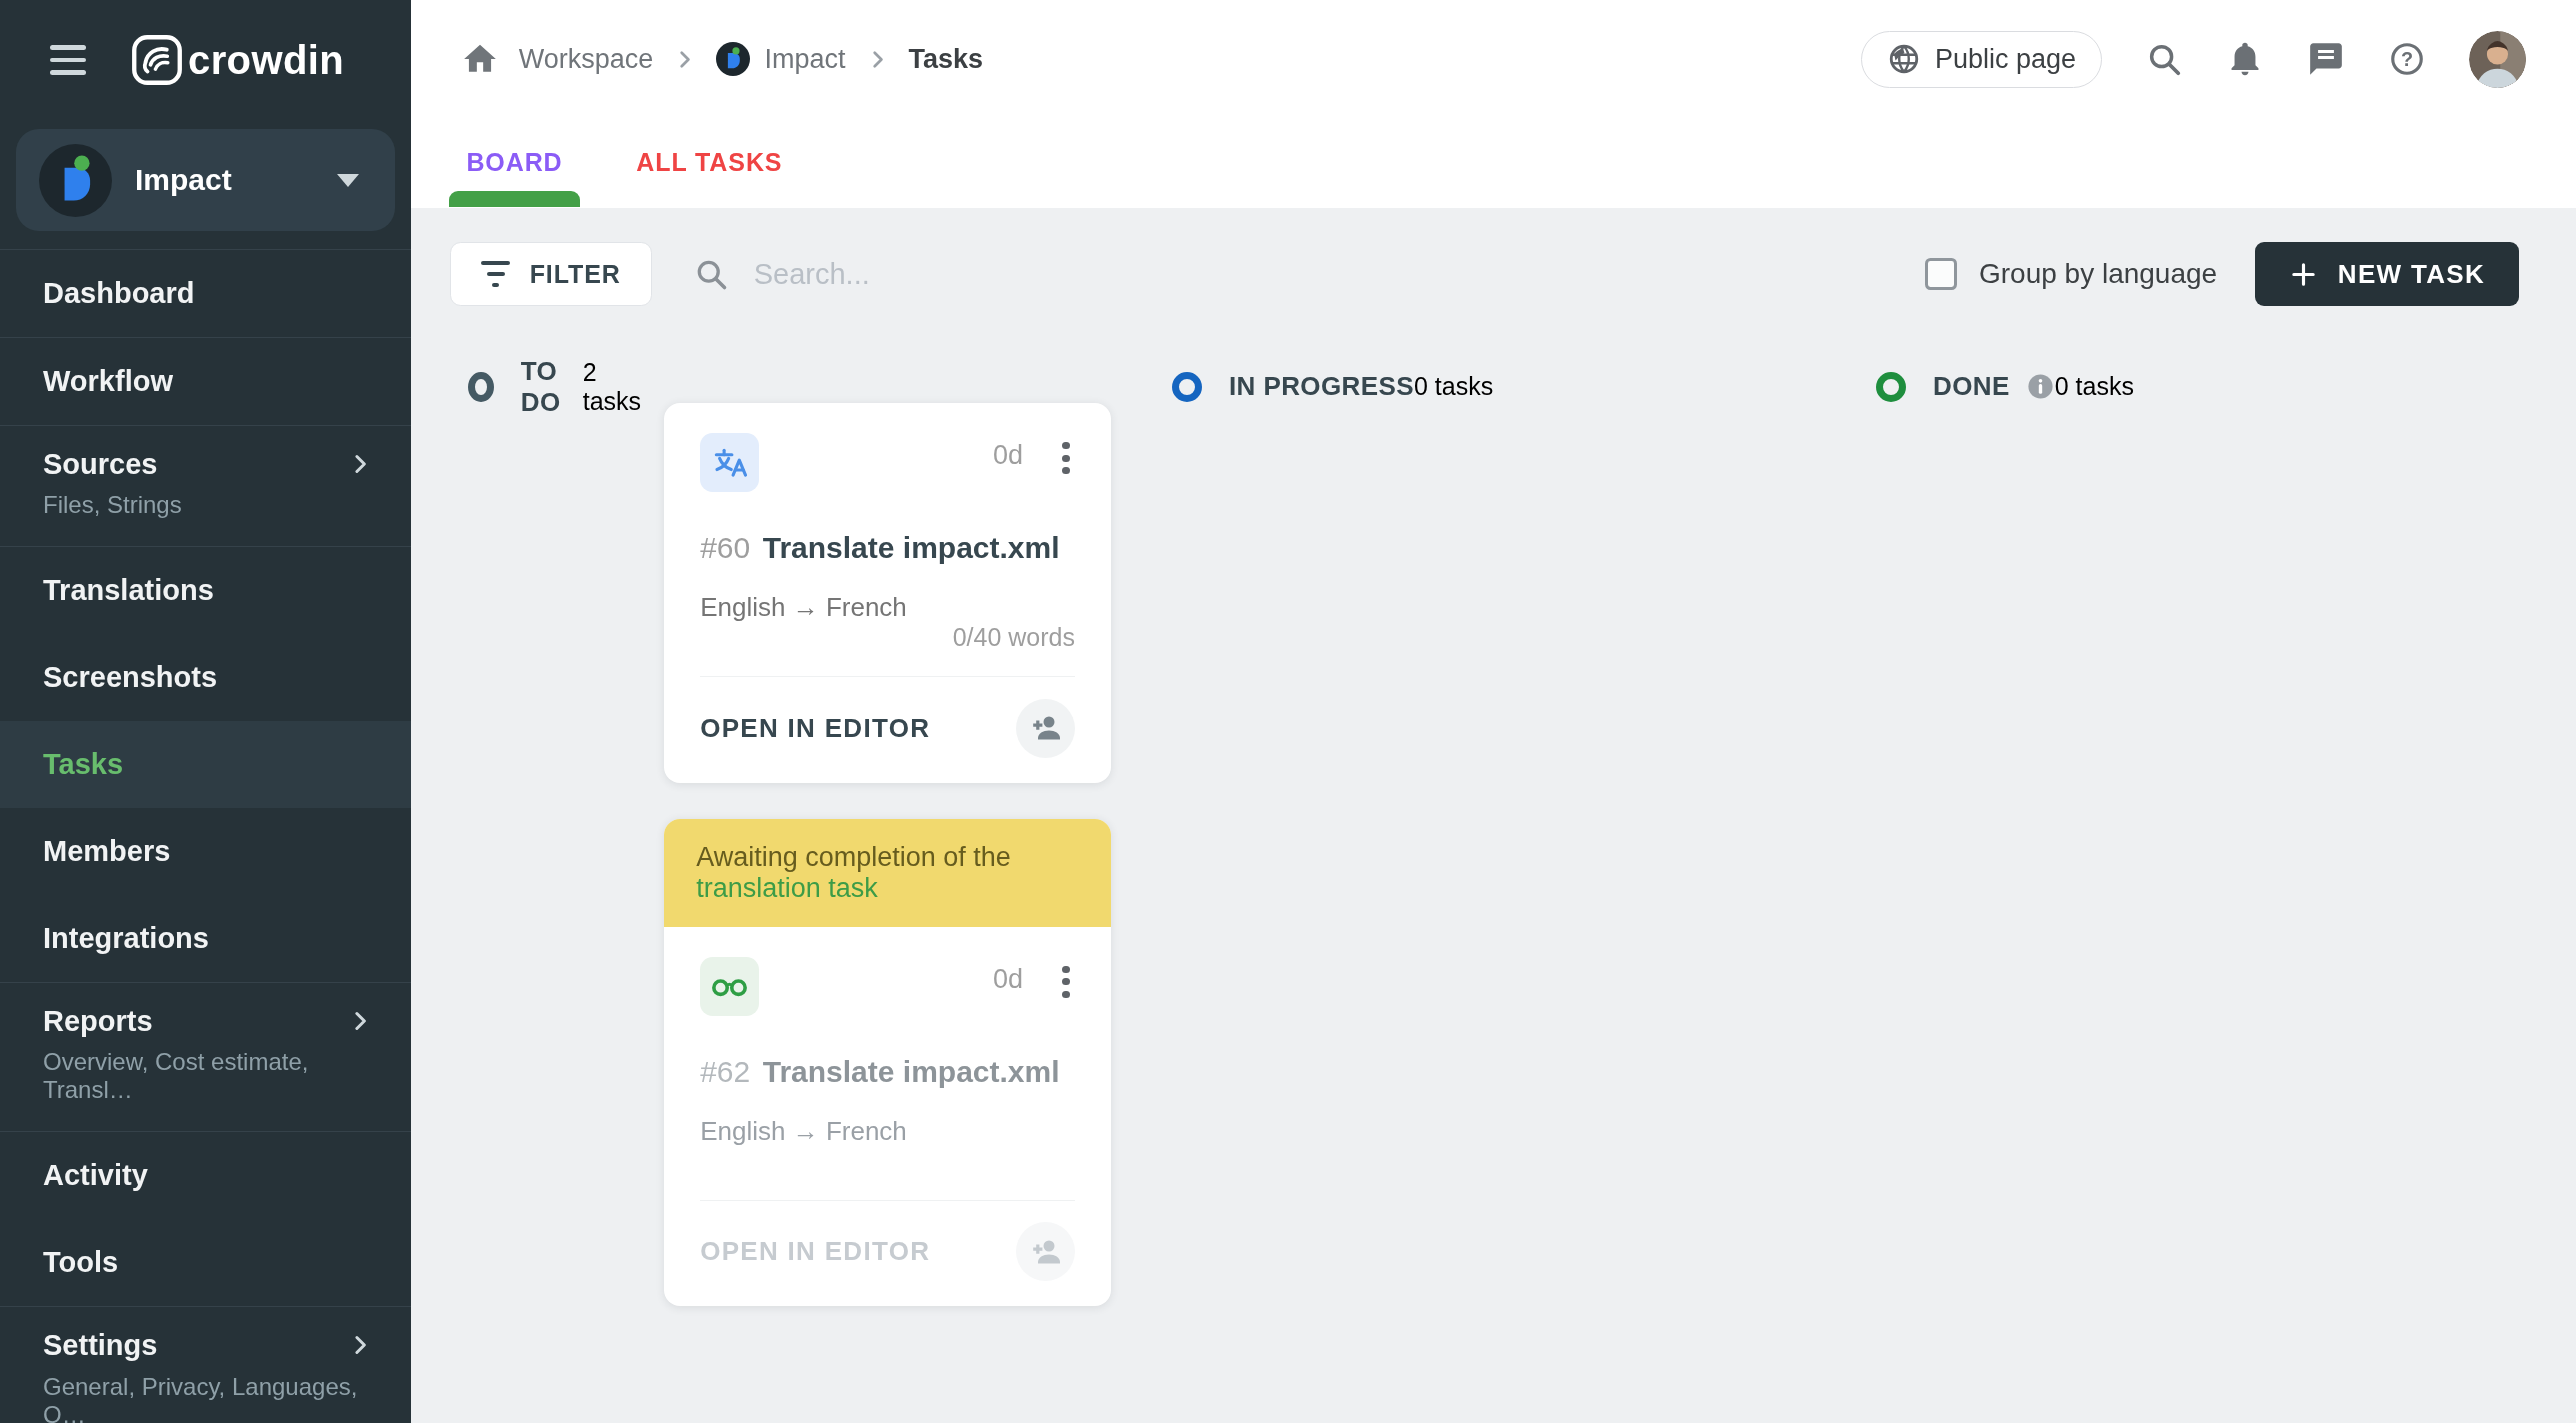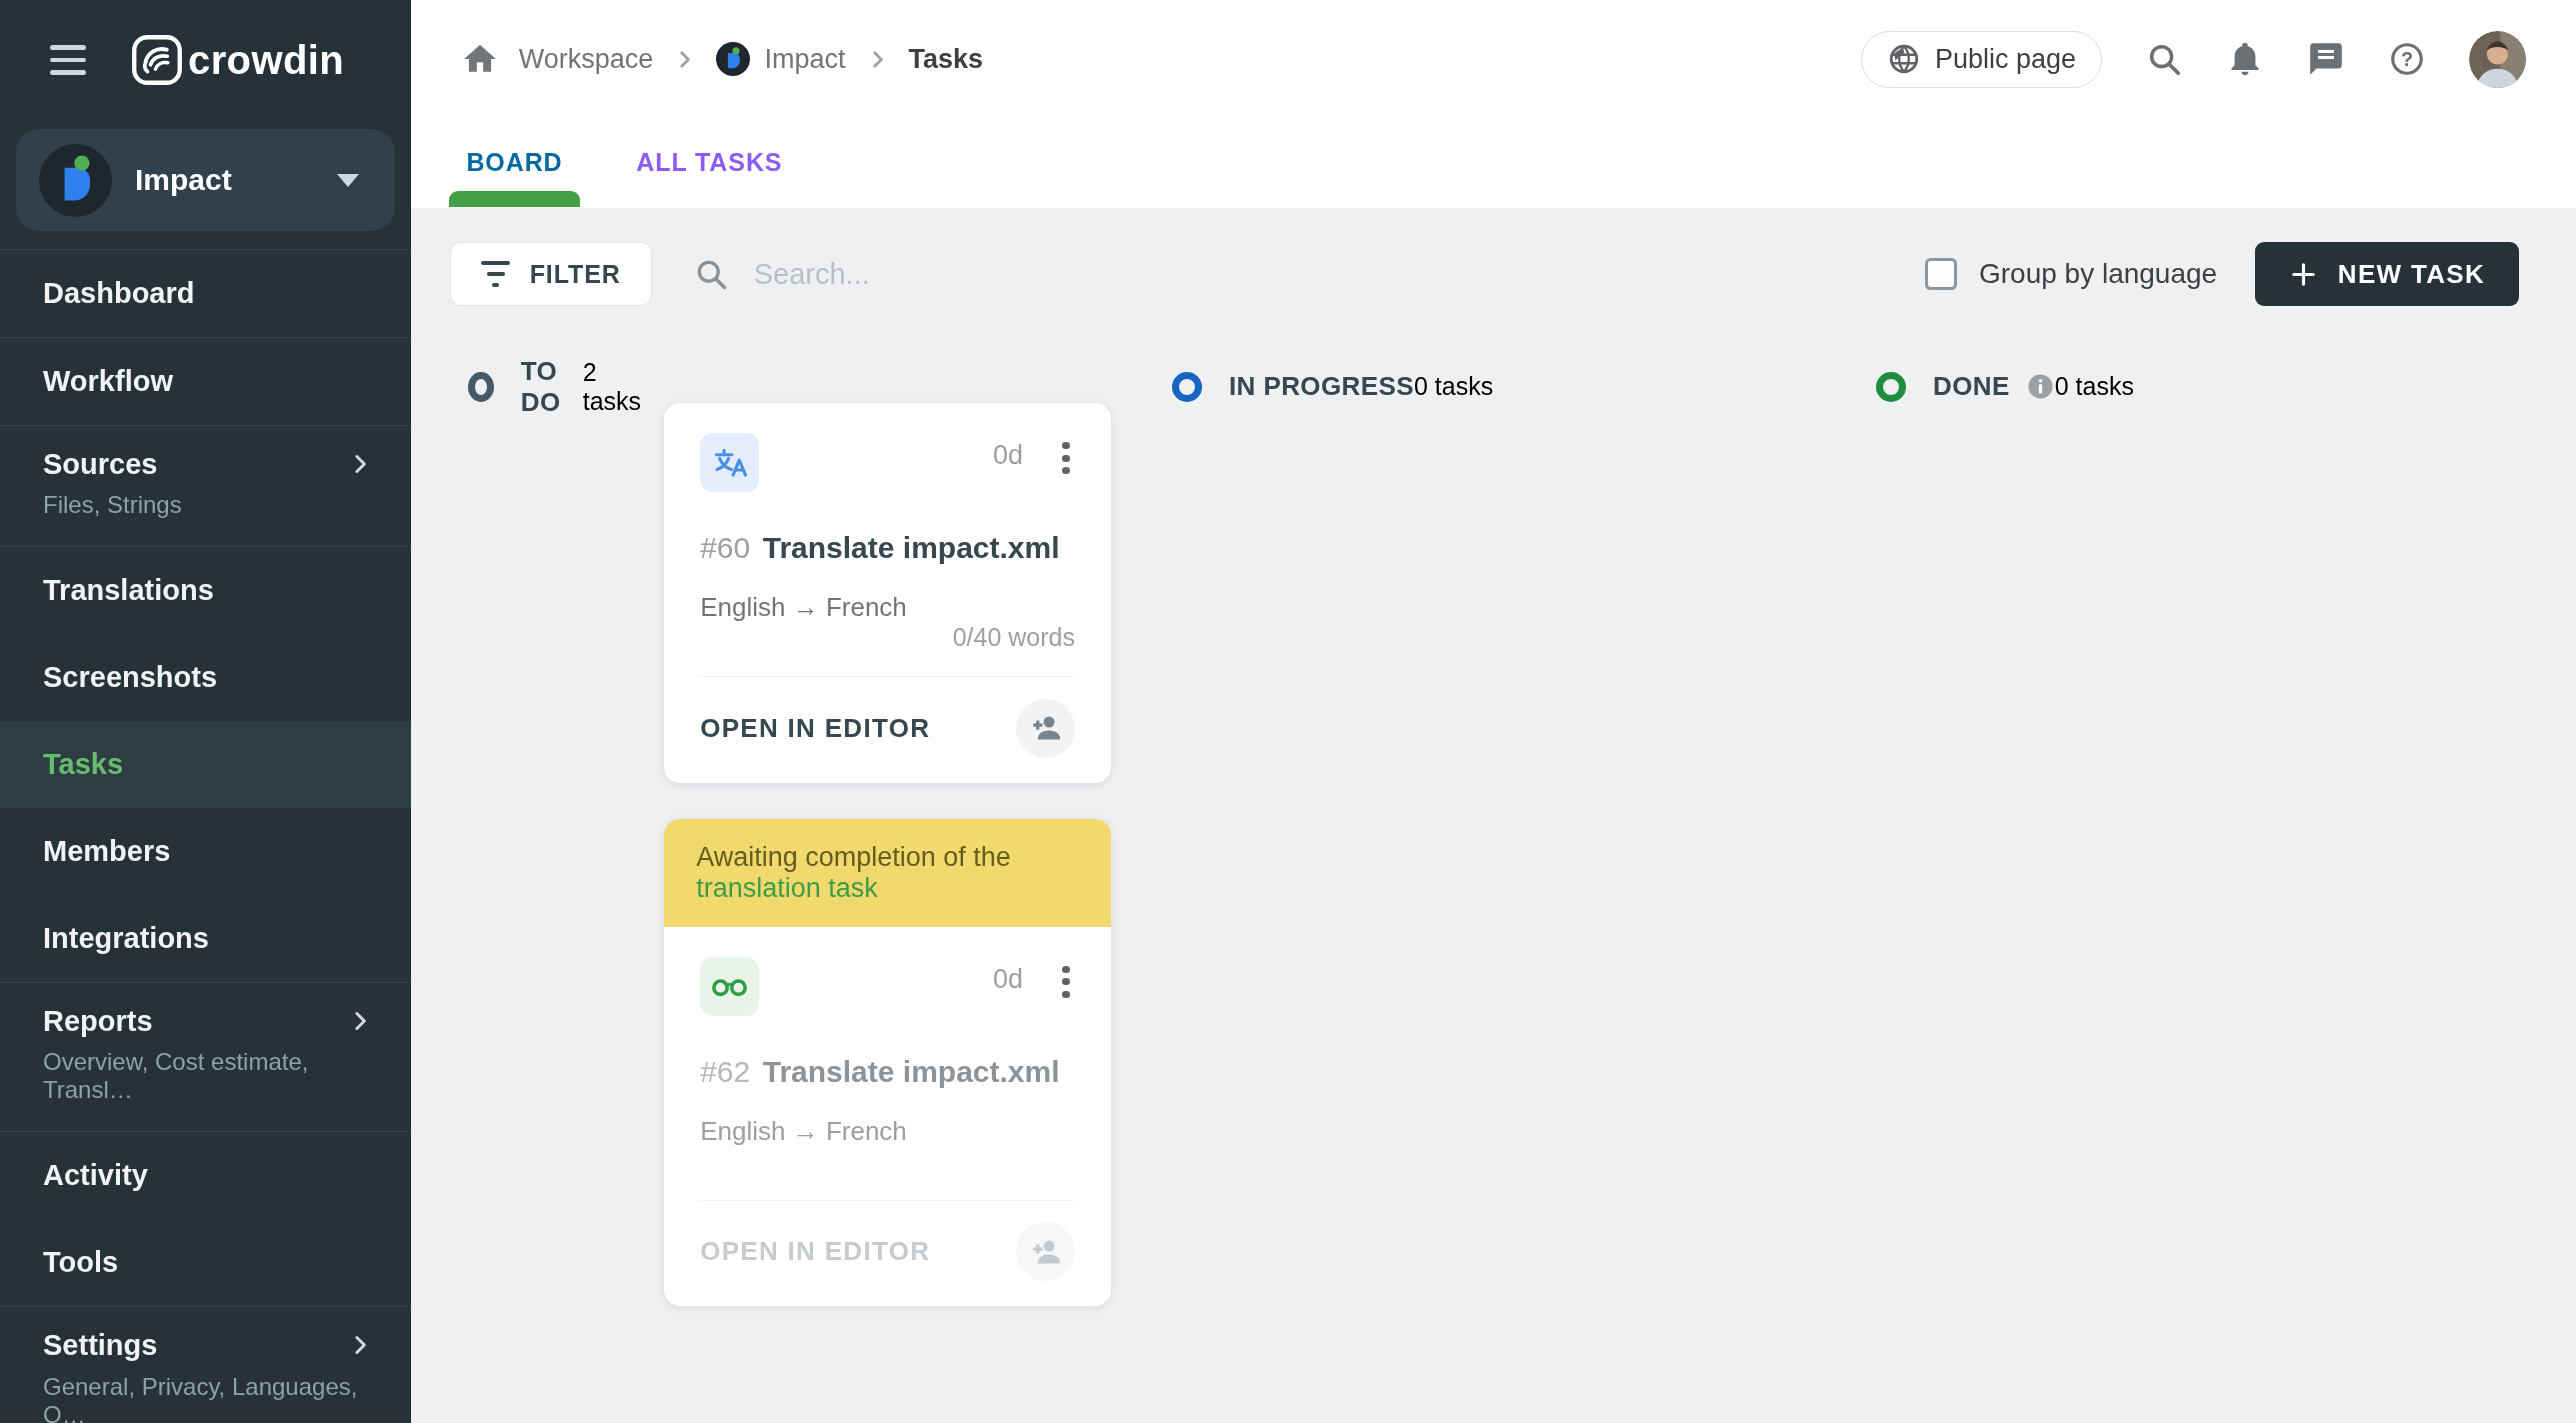--- a/index.html
+++ b/index.html
@@ -48,22 +48,22 @@
   .crumb-proj{display:flex;align-items:center;cursor:pointer;}
   .top-actions{margin-left:auto;display:flex;align-items:center;gap:43px;}
   .pill-btn{display:flex;align-items:center;gap:14.3px;height:57px;padding:0 25px;border:1.8px solid #dadce0;border-radius:30px;background:#fff;cursor:pointer;}
   .pill-btn svg{width:34px;height:34px;}
   .pill-label{font-size:27px;color:#3c4043;font-weight:500;}
   .icon-btn{background:none;border:none;padding:0;cursor:pointer;display:flex;}
   .icon-btn svg{width:38px;height:38px;}
   .avatar-btn{width:57px;height:57px;border-radius:50%;overflow:hidden;border:none;padding:0;cursor:pointer;background:none;}
   .avatar-btn svg{width:100%;height:100%;display:block;}
   .tabs-row{height:89px;display:flex;padding-left:50px;gap:63px;}
-  .tab{position:relative;display:flex;align-items:center;font-size:25px;letter-spacing:0.9px;font-weight:600;color:#8b5cf6;cursor:pointer;padding:0 5.4px;}
-  .tab.active{color:#0369a1;}
+  .tab{position:relative;display:flex;align-items:center;font-size:25px;letter-spacing:0.9px;font-weight:600;color:#ef4444;cursor:pointer;padding:0 5.4px;}
+  .tab.active{color:#8b5cf6;}
   .tab.active::after{content:'';position:absolute;left:-12.5px;right:-12.5px;bottom:0;height:16px;background:#43a047;border-radius:9px 9px 0 0;}
   
   .board{flex:1;background:#eef0f2;padding:34px 57px 0 39px;display:flex;flex-direction:column;min-height:0;}
   .toolbar{display:flex;align-items:center;}
   .filter-btn{display:flex;align-items:center;gap:19.7px;height:64px;padding:0 30px;background:#fff;border:1.8px solid #e1e4e8;border-radius:10.7px;cursor:pointer;}
   .filter-icon{display:flex;flex-direction:column;align-items:center;gap:6.3px;}
   .filter-icon i{display:block;height:4.5px;background:#37474f;border-radius:2.7px;}
   .filter-icon i:nth-child(1){width:29px;}
   .filter-icon i:nth-child(2){width:18px;}
   .filter-icon i:nth-child(3){width:7.2px;}

